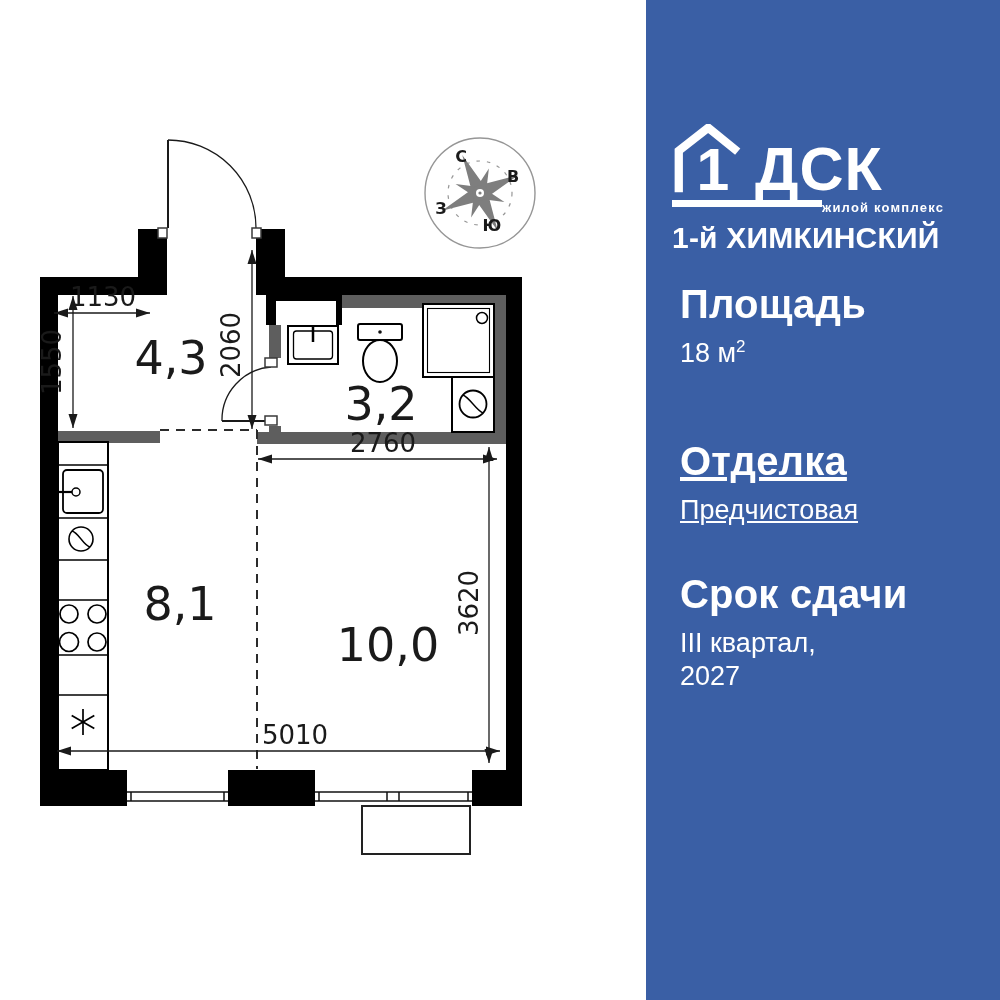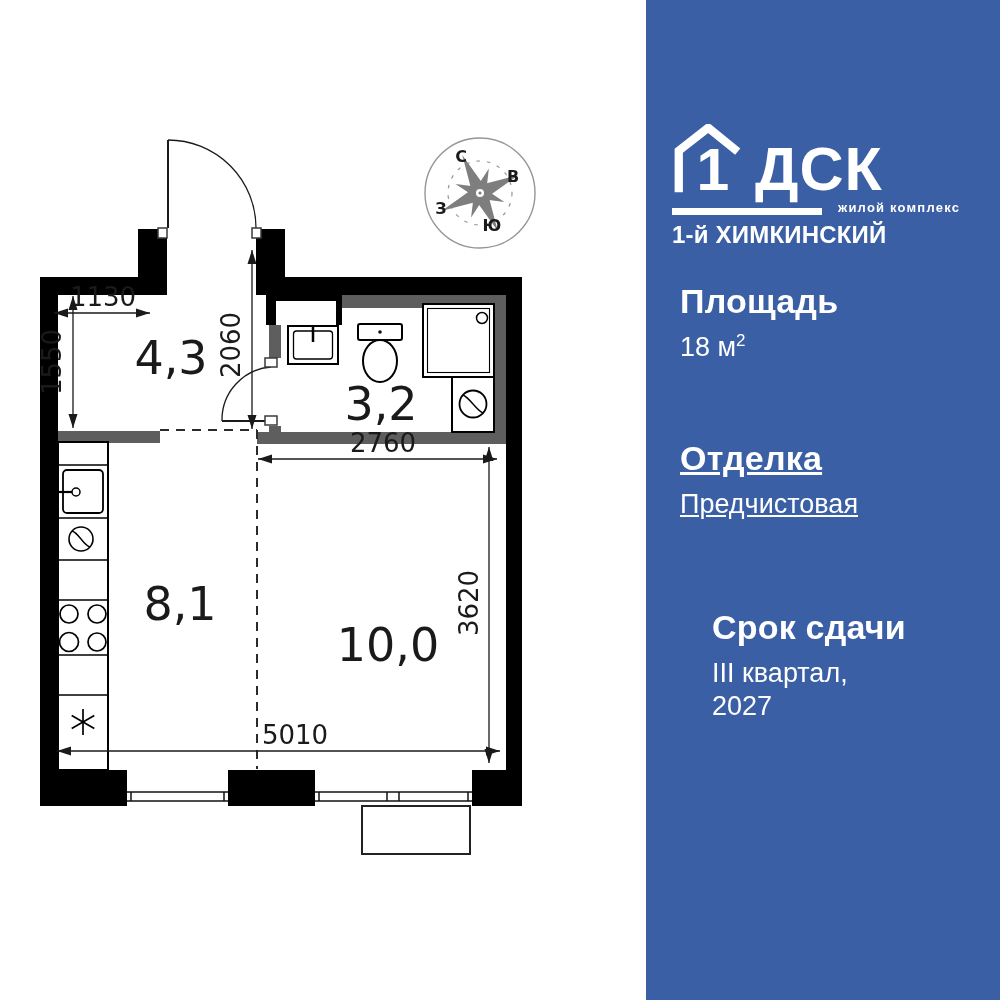--- a/index.html
+++ b/index.html
@@ -8,30 +8,30 @@
   .plan{position:absolute;left:0;top:0;width:1000px;height:1000px;}
   .plan text{font-family:"DejaVu Sans",sans-serif;fill:#1a1a1a;}
   .dim-text{font-size:26px;}
   .room-label{font-size:46px;fill:#111;}
   .compass-letter{font-size:16px;font-weight:bold;fill:#8a8a8a;font-family:"DejaVu Sans",sans-serif;}
 
   .panel{position:absolute;left:646px;top:0;width:354px;height:1000px;background:#3a5fa5;color:#fff;}
   .logo{position:absolute;left:26px;top:124px;}
   .logo-row{display:flex;align-items:flex-end;gap:5px;height:70px;}
   .brand{font-size:61px;font-weight:bold;line-height:0.78;letter-spacing:1px;}
-  .bar-row{display:flex;align-items:flex-end;gap:16px;margin-top:6px;}
+  .bar-row{display:flex;align-items:flex-start;gap:0;margin-top:6px;}
   .logo-bar{width:150px;height:7px;background:#fff;}
   .logo-tagline{font-size:13px;font-weight:bold;letter-spacing:1.2px;white-space:nowrap;}
-  .complex-name{font-size:24px;font-weight:bold;margin-top:6px;letter-spacing:0.2px;white-space:nowrap;}
+  .complex-name{font-size:30px;font-weight:bold;margin-top:6px;letter-spacing:0.2px;white-space:nowrap;}
 
   .sec{position:absolute;left:34px;right:16px;}
   .sec-area{top:282px;}
   .sec-finish{top:439px;text-decoration:underline;}
-  .sec-completion{top:608px;margin-left:32px;}
-  .sec-label{font-size:34px;font-weight:bold;letter-spacing:0.2px;}
+  .sec-completion{top:572px;}
+  .sec-label{font-size:40px;font-weight:bold;letter-spacing:0.2px;}
   .sec-value{font-size:27px;margin-top:10px;line-height:1.22;}
   .sec-value sup{font-size:17px;}
 </style>
 </head>
 <body>
 
 <div class="stage">
 
   <svg class="plan" viewBox="0 0 1000 1000">
 

